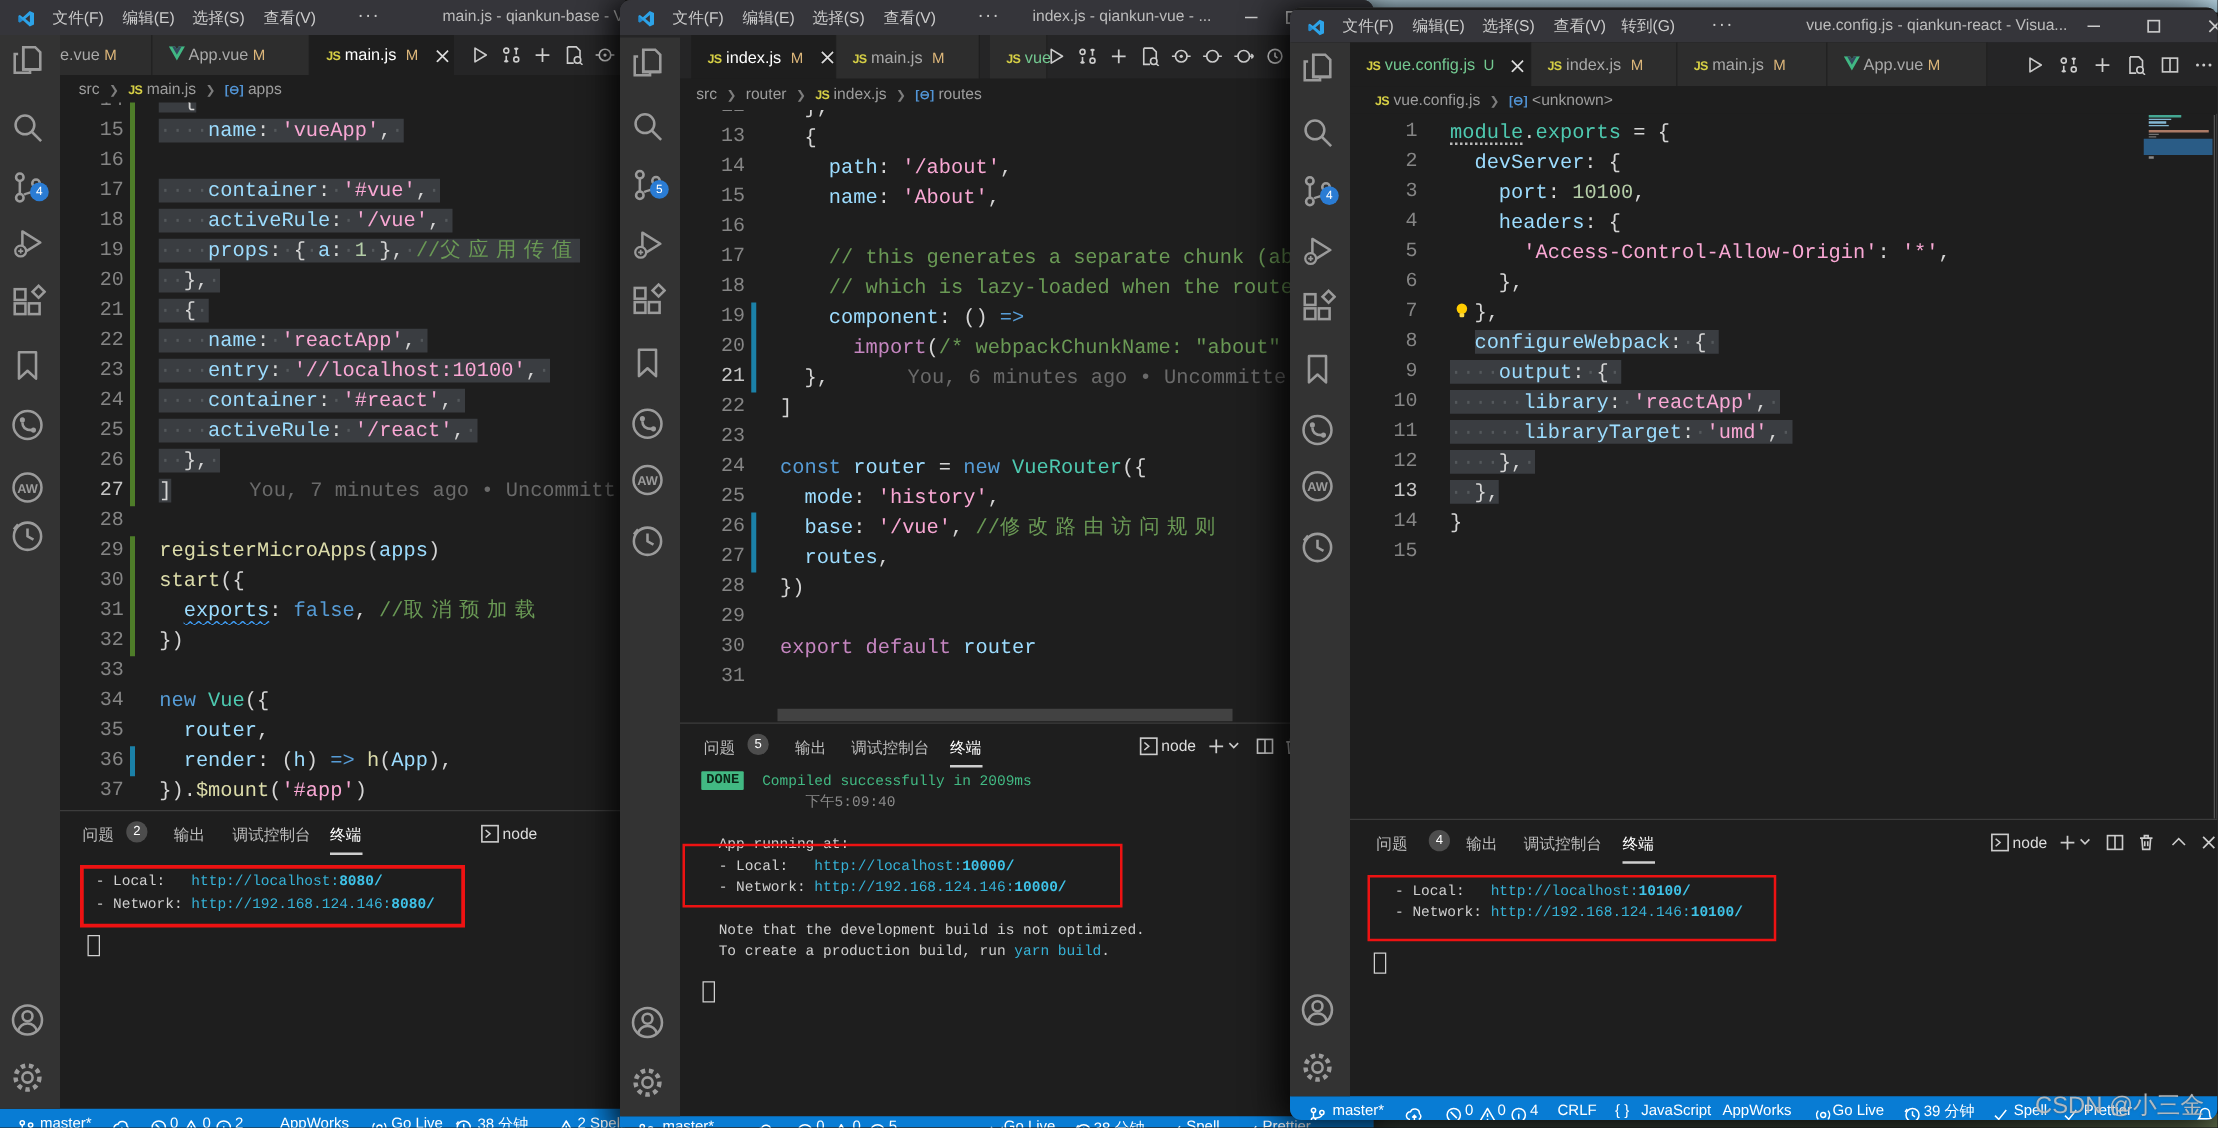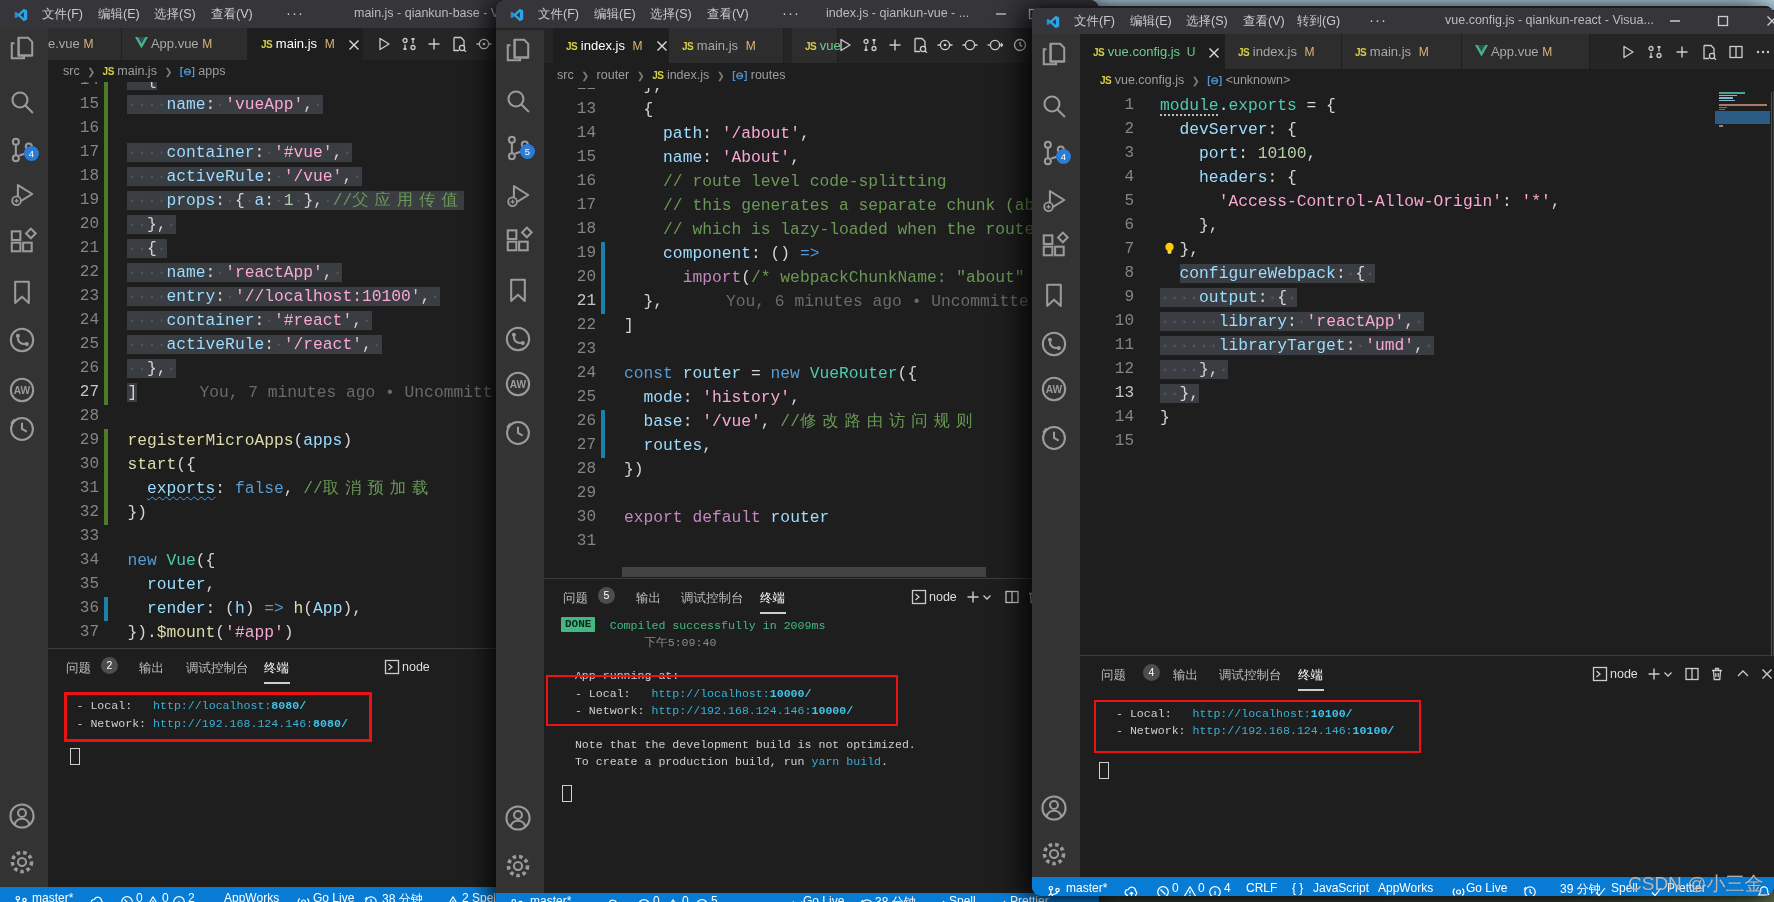--- a/index.html
+++ b/index.html
@@ -341,21 +341,20 @@
 <div class="bc" style="top:63px;height:25px;line-height:25px;padding-left:61px">src <span style="color:#7d7d7d;font-size:9.5px;margin:0 4px">❯</span> router <span style="color:#7d7d7d;font-size:9.5px;margin:0 4px">❯</span> <span class="js">JS</span> index.js <span style="color:#7d7d7d;font-size:9.5px;margin:0 4px">❯</span> <span style="color:#5295d6;font-weight:700;font-size:10px">[⊖]</span> routes</div>
 <div class="ln" style="left:60px;top:75.6px">12</div>
 <div class="cl" style="left:128px;top:73.6px">  },</div>
 <div class="ln" style="left:60px;top:99.6px">13</div>
 <div class="cl" style="left:128px;top:97.6px">  {</div>
 <div class="ln" style="left:60px;top:123.6px">14</div>
 <div class="cl" style="left:128px;top:121.6px">    <span class="v">path</span>: <span class="s">'/about'</span>,</div>
 <div class="ln" style="left:60px;top:147.6px">15</div>
 <div class="cl" style="left:128px;top:145.6px">    <span class="v">name</span>: <span class="s">'About'</span>,</div>
 <div class="ln" style="left:60px;top:171.6px">16</div>
-<div class="cl" style="left:128px;top:169.6px">    <span class="c">// route level code-splitting</span></div>
 <div class="ln" style="left:60px;top:195.6px">17</div>
 <div class="cl" style="left:128px;top:193.6px">    <span class="c">// this generates a separate chunk (about.[request].js) for this route</span></div>
 <div class="ln" style="left:60px;top:219.6px">18</div>
 <div class="cl" style="left:128px;top:217.6px">    <span class="c">// which is lazy-loaded when the route is visited.</span></div>
 <div class="ln" style="left:60px;top:243.6px">19</div>
 <div class="cl" style="left:128px;top:241.6px">    <span class="v">component</span>: () <span class="k">=&gt;</span></div>
 <div class="ln" style="left:60px;top:267.6px">20</div>
 <div class="cl" style="left:128px;top:265.6px">      <span class="m">import</span>(<span class="c">/* webpackChunkName: "about" */ <span class="s">'../views/About.vue'</span></span></div>
 <div class="ln on" style="left:60px;top:291.6px">21</div>
 <div class="cl" style="left:128px;top:289.6px">  },<span class="g" style="position:absolute;left:102px">You, 6 minutes ago • Uncommitte</span></div>
@@ -750,21 +749,21 @@
       </span>
 <span style="left:34px">master*</span>
 <span style="left:140px">0</span>
 <span style="left:166px">0</span>
 <span style="left:192px">4</span>
 <span style="left:214px">CRLF</span>
 <span style="left:260px">{ }</span>
 <span style="left:281px">JavaScript</span>
 <span style="left:346px">AppWorks</span>
 <span style="left:434px">Go Live</span>
-<span style="left:528px">39 分钟</span>
+<span style="left:507px">39 分钟</span>
 <span style="left:579px">Spell</span>
 <span style="left:635px">Prettier</span>
 </div>
 <div class="abar" style="top:28px;height:843px">
 <span class="abs" style="left:7px;top:5px"><svg width="30" height="30" viewBox="0 0 22 22" fill="none">
           <path d="M8.5 3.5h7l3 3v10h-10z" stroke="#9b9b9b" stroke-width="1.5"></path>
           <path d="M8.5 3.5v13h10" stroke="#9b9b9b" stroke-width="1.5"></path>
           <path d="M5.5 7.5h-2v11h9v-2" stroke="#9b9b9b" stroke-width="1.5"></path>
         </svg></span>
 <span class="abs" style="left:7px;top:57px"><svg width="30" height="30" viewBox="0 0 22 22" fill="none">

